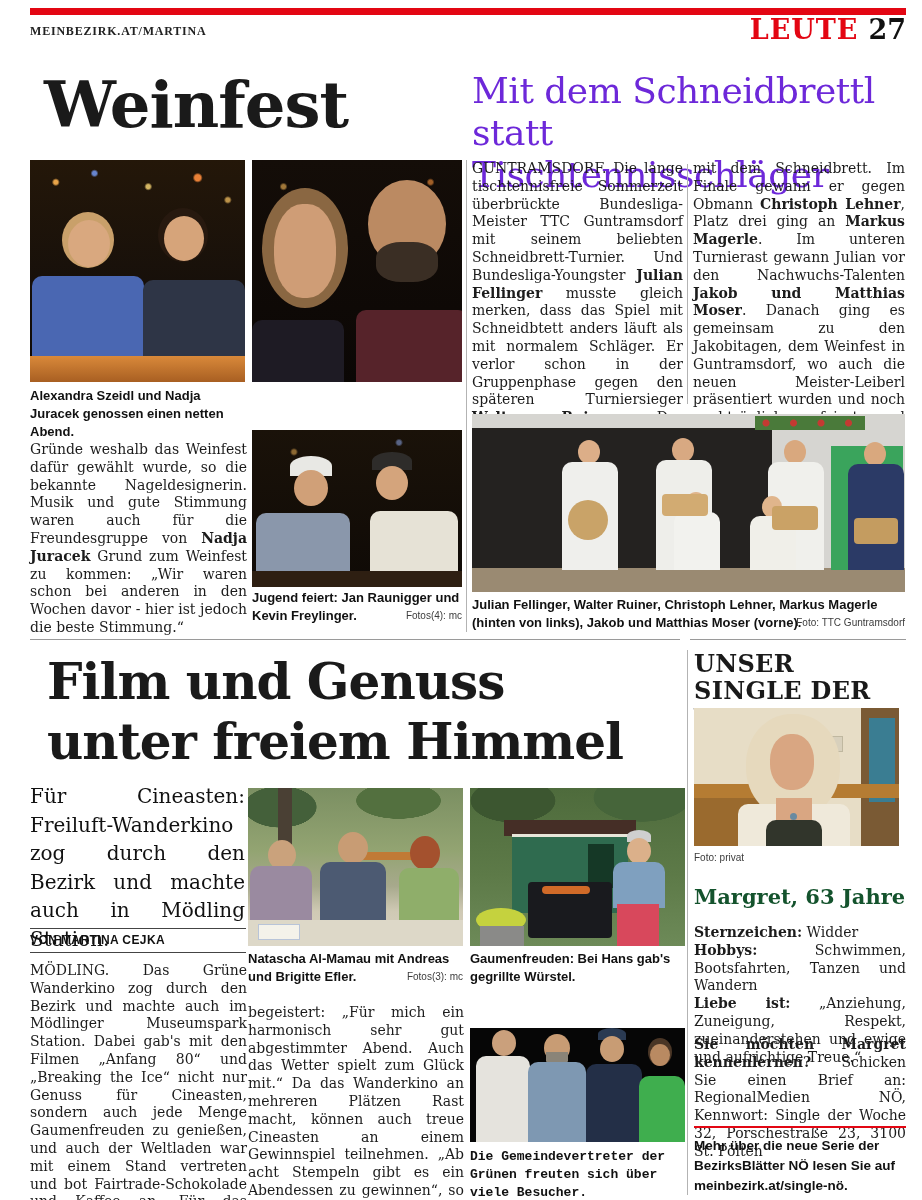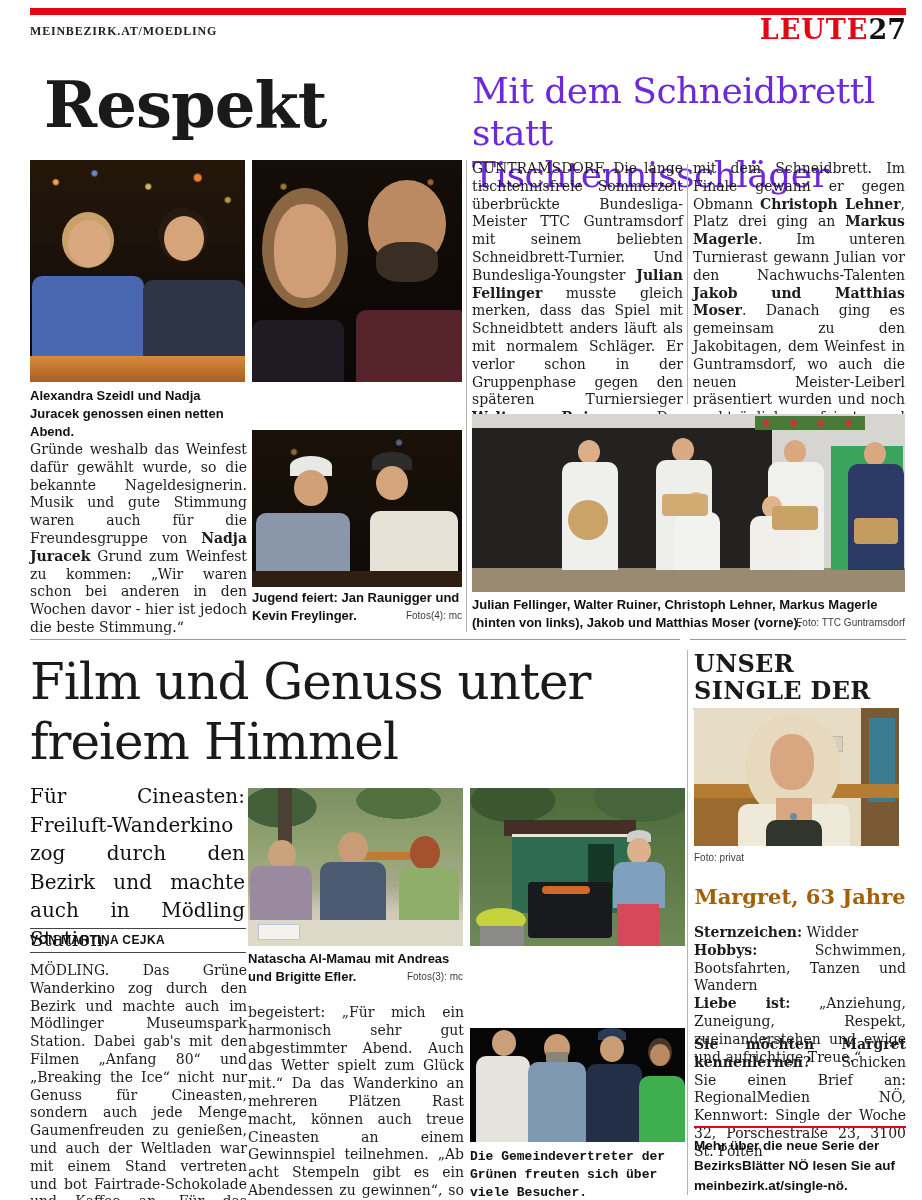--- a/index.html
+++ b/index.html
@@ -3,27 +3,27 @@
 <meta charset="utf-8">
 <style>
   html,body{margin:0;padding:0;background:#fff;}
   #page{position:relative;width:922px;height:1200px;background:#fff;overflow:hidden;
         font-family:"DejaVu Serif",serif;color:#191919;}
   .abs{position:absolute;}
   
   .redbar{background:#e30613;height:7px;}
   .brand{font-family:"Liberation Serif",serif;font-weight:bold;font-size:12px;letter-spacing:.8px;color:#222;}
   .sect{font-family:"DejaVu Serif",serif;font-weight:bold;font-size:27px;color:#e30613;letter-spacing:1px;}
-  .pageno{font-family:"DejaVu Serif",serif;font-weight:bold;font-size:27px;color:#111;margin-left:0;letter-spacing:0;}
+  .pageno{font-family:"DejaVu Serif",serif;font-weight:bold;font-size:27px;color:#111;margin-left:10px;letter-spacing:0;}
   
   .h-big{font-weight:bold;font-size:64px;line-height:70px;letter-spacing:-1px;color:#1a1a1a;}
   .h-med{font-weight:normal;font-size:36px;line-height:42px;letter-spacing:-.5px;color:#6d28d9;}
-  .h-film{font-weight:normal;font-size:50px;line-height:60px;letter-spacing:-1px;color:#1a1a1a;}
+  .h-film{font-weight:bold;font-size:50px;line-height:60px;letter-spacing:-1px;color:#1a1a1a;margin-left:17px;}
   .kicker{font-weight:bold;font-size:24px;line-height:27px;letter-spacing:.3px;color:#1a1a1a;}
-  .name{font-weight:bold;font-size:21px;color:#a16207;text-align:center;}
+  .name{font-weight:bold;font-size:21px;color:#14532d;text-align:left;}
   
   .body{font-size:14px;line-height:17.8px;text-align:justify;hyphens:auto;color:#1c1c1c;}
   .lead{font-size:20px;line-height:28.5px;text-align:justify;hyphens:auto;color:#111;}
   .byline{font-family:"Liberation Sans",sans-serif;font-weight:bold;font-size:12px;letter-spacing:.4px;
           border-top:1px solid #444;border-bottom:1px solid #444;padding:4px 0 5px;color:#111;}
   
   .cap{font-family:"Liberation Sans",sans-serif;font-weight:bold;font-size:13px;line-height:18px;color:#111;position:absolute;}
   .credit{font-family:"Liberation Sans",sans-serif;font-weight:normal;font-size:10px;color:#3c3c3c;}
   .credit-br{position:absolute;right:0;bottom:2px;}
   .footer-note{font-family:"Liberation Sans",sans-serif;font-weight:bold;font-size:13.5px;line-height:20px;color:#111;}
@@ -36,27 +36,27 @@
   .ph i{position:absolute;display:block;}
   .rtop{border-radius:10px 10px 0 0;}
   .circ{border-radius:50%;}
 </style>
 </head>
 <body>
 
 <div id="page">
 
   <div class="abs redbar" style="left:30px;top:8px;width:876px;"></div>
-  <div class="abs brand" style="left:30px;top:24px;">MEINBEZIRK.AT/MOEDLING</div>
+  <div class="abs brand" style="left:30px;top:24px;">MEINBEZIRK.AT/MARTINA</div>
   <div class="abs" style="right:16px;top:14px;display:flex;align-items:baseline;">
     <span class="sect">LEUTE</span>
     <span class="pageno">27</span>
   </div>
 
-  <div class="abs h-big" style="left:44px;top:70px;">Respekt</div>
+  <div class="abs h-big" style="left:44px;top:70px;">Weinfest</div>
 
   <div class="ph" style="left:30px;top:160px;width:215px;height:222px;
        background:
         radial-gradient(circle at 12% 10%, rgba(255,180,80,.9) 2px, transparent 4px),
         radial-gradient(circle at 30% 6%, rgba(120,160,255,.8) 2px, transparent 4px),
         radial-gradient(circle at 55% 12%, rgba(255,220,120,.8) 2px, transparent 4px),
         radial-gradient(circle at 78% 8%, rgba(255,140,60,.9) 3px, transparent 5px),
         radial-gradient(circle at 92% 18%, rgba(255,200,100,.7) 2px, transparent 4px),
         linear-gradient(180deg,#241709,#17100a 55%,#0e0905);">
     <i class="circ" style="left:32px;top:52px;width:52px;height:56px;background:#c9a06a;"></i>
@@ -181,20 +181,21 @@
     <i style="left:118px;top:56px;width:26px;height:44px;background:#153826;"></i>
     <i style="right:34px;top:42px;width:24px;height:12px;border-radius:50% 50% 0 0;background:#cfcfcf;"></i>
     <i class="circ" style="right:34px;top:50px;width:24px;height:26px;background:#dbb08a;"></i>
     <i class="rtop" style="right:20px;top:74px;width:52px;height:46px;background:#7fa0bf;"></i>
     <i style="right:26px;top:116px;width:42px;height:42px;background:#d8485c;"></i>
     <i style="left:58px;top:94px;width:84px;height:56px;border-radius:4px;background:#191a1e;"></i>
     <i style="left:72px;top:98px;width:48px;height:8px;border-radius:4px;background:#d06a28;"></i>
     <i style="left:6px;top:120px;width:50px;height:24px;border-radius:50%;background:#c5d23e;"></i>
     <i style="left:10px;top:138px;width:44px;height:20px;background:#8a8a88;"></i>
   </div>
+  <div class="cap" style="left:470px;top:950px;width:215px;">Gaumenfreuden: Bei Hans gab's gegrillte Würstel.</div>
 
   <div class="ph" style="left:470px;top:1028px;width:215px;height:114px;background:#060606;">
     <i class="circ" style="left:22px;top:2px;width:24px;height:26px;background:#caa07c;"></i>
     <i class="rtop" style="left:6px;bottom:0;width:54px;height:86px;background:#e5e3dd;"></i>
     <i class="circ" style="left:74px;top:6px;width:26px;height:28px;background:#c89c74;"></i>
     <i style="left:76px;top:24px;width:22px;height:14px;border-radius:0 0 40% 40%;background:#8a8478;"></i>
     <i class="rtop" style="left:58px;bottom:0;width:58px;height:80px;background:#7e98b2;"></i>
     <i style="left:128px;top:0;width:28px;height:12px;border-radius:50% 50% 0 0;background:#2a3a52;"></i>
     <i class="circ" style="left:130px;top:8px;width:24px;height:26px;background:#c89c74;"></i>
     <i class="rtop" style="left:116px;bottom:0;width:56px;height:78px;background:#232f47;"></i>

